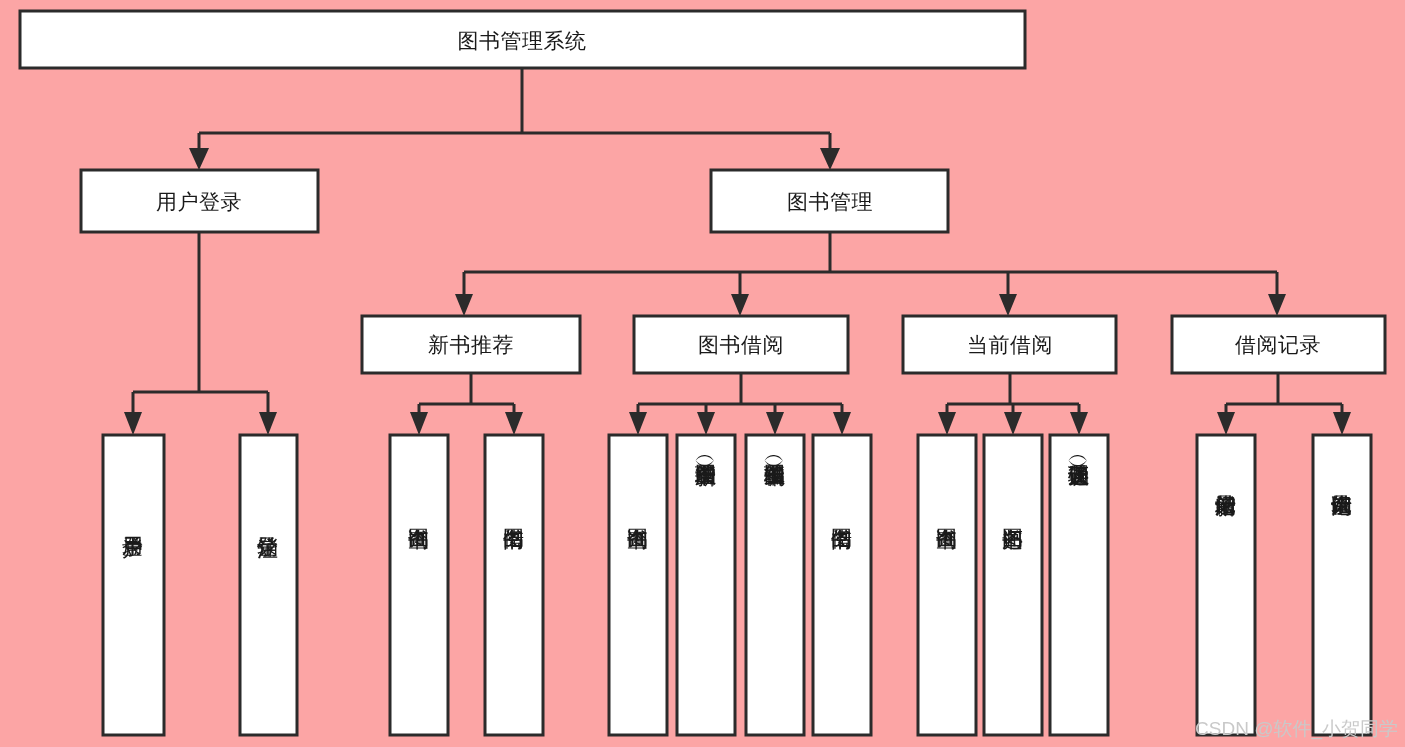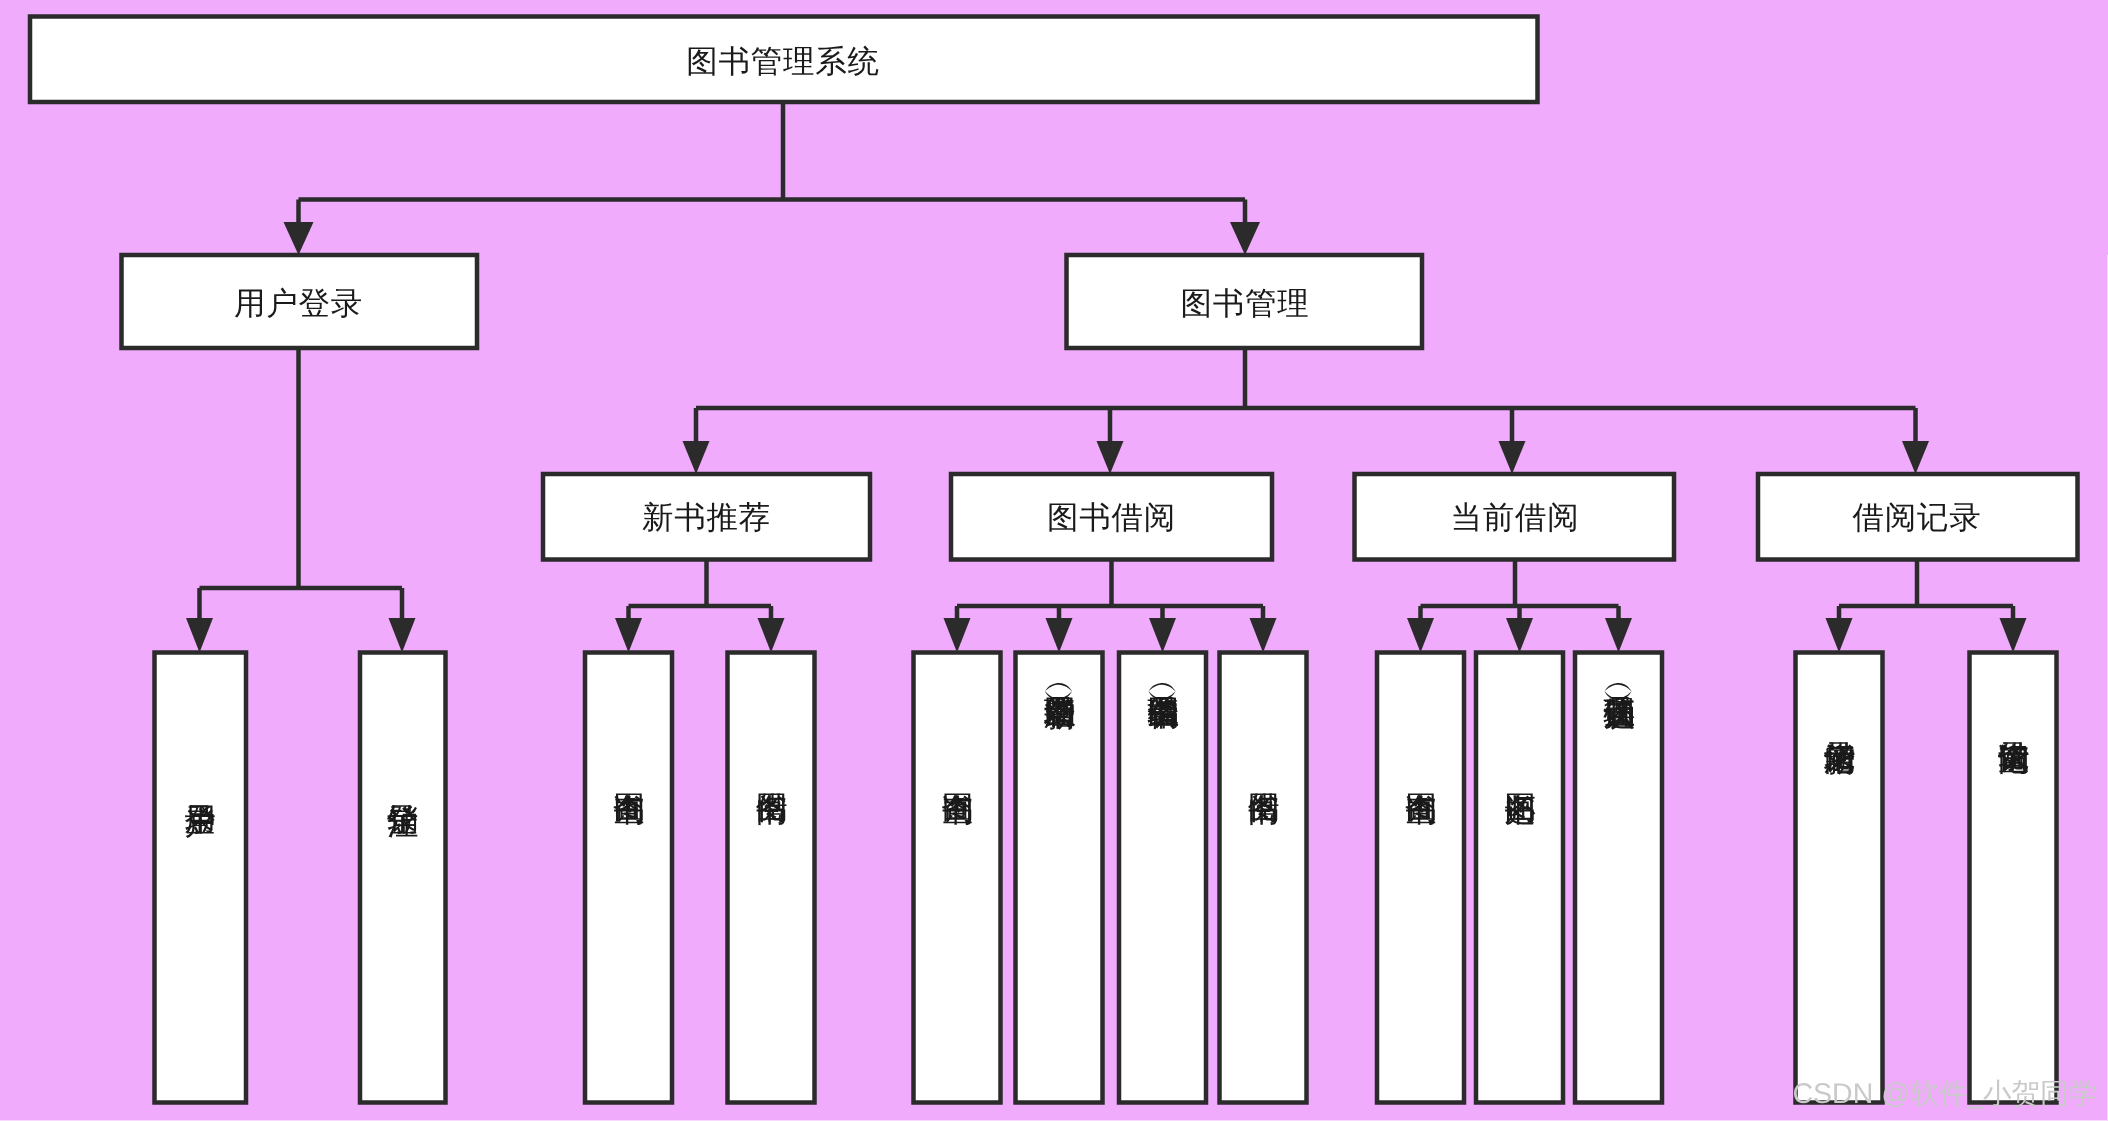--- a/index.html
+++ b/index.html
@@ -11,21 +11,21 @@
   body {
     width: 1405px;
     height: 747px;
     font-family: "Liberation Sans", "DejaVu Sans", sans-serif;
     overflow: hidden;
   }
   #diagram-root {
     position: relative;
     width: 1405px;
     height: 747px;
-    background: #f0abfc;
+    background: #fca5a5;
   }
   svg#flowchart {
     display: block;
     width: 1405px;
     height: 747px;
   }
   .node-box {
     fill: #ffffff;
     stroke: #2b2b2b;
     stroke-width: 3;

